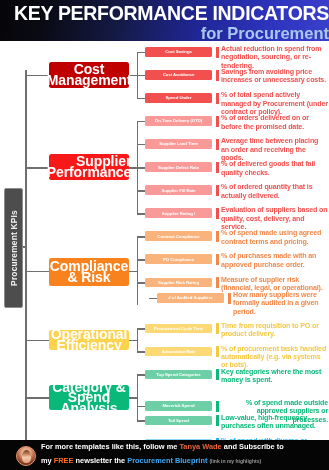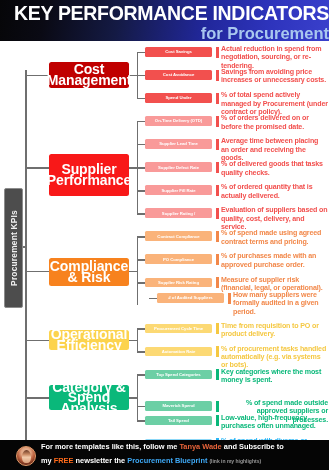--- a/index.html
+++ b/index.html
@@ -199,21 +199,21 @@
       <div class="kpi-tick" style="top: 4.7px;"></div>
       <div class="kpi-chip" style="background: rgb(242, 80, 78);">
         <span>Spend Under</span>
       </div>
       <div class="kpi-bar" style="background: rgb(242, 80, 78);"></div>
       <div class="kpi-desc" style="color: rgb(242, 80, 78);">% of total spend actively managed by Procurement (under contract or policy).</div>
     </div>
     <div class="bracket" style="top: 120.85px; height: 92.2px;"></div>
     <div class="bracket-in" style="top: 166.95px;"></div>
     <div class="cat-connector" style="top: 166.95px;"></div>
-    <div class="cat-box" style="top: 153.95px; height: 42px; background: rgb(248, 24, 24);">
+    <div class="cat-box" style="top: 153.95px; height: 26px; background: rgb(248, 24, 24); text-align: right;">
       <span>Supplier Performance</span>
     </div>
     <div class="kpi-row" style="top: 116.15px;">
       <div class="kpi-tick" style="top: 4.7px;"></div>
       <div class="kpi-chip" style="background: rgb(249, 154, 153);">
         <span>On-Time Delivery (OTD)</span>
       </div>
       <div class="kpi-bar" style="background: rgb(242, 80, 78);"></div>
       <div class="kpi-desc" style="color: rgb(242, 80, 78);">% of orders delivered on or before the promised date.</div>
     </div>
@@ -224,21 +224,21 @@
       </div>
       <div class="kpi-bar" style="background: rgb(242, 80, 78);"></div>
       <div class="kpi-desc" style="color: rgb(242, 80, 78);">Average time between placing an order and receiving the goods.</div>
     </div>
     <div class="kpi-row" style="top: 162.25px;">
       <div class="kpi-tick" style="top: 4.7px;"></div>
       <div class="kpi-chip" style="background: rgb(249, 154, 153);">
         <span>Supplier Defect Rate</span>
       </div>
       <div class="kpi-bar" style="background: rgb(242, 80, 78);"></div>
-      <div class="kpi-desc" style="color: rgb(242, 80, 78);">% of delivered goods that tasks quality checks.</div>
+      <div class="kpi-desc" style="color: rgb(242, 80, 78);">% of delivered goods that fail quality checks.</div>
     </div>
     <div class="kpi-row" style="top: 185.3px;">
       <div class="kpi-tick" style="top: 4.7px;"></div>
       <div class="kpi-chip" style="background: rgb(249, 154, 153);">
         <span>Supplier Fill Rate</span>
       </div>
       <div class="kpi-bar" style="background: rgb(242, 80, 78);"></div>
       <div class="kpi-desc" style="color: rgb(242, 80, 78);">% of ordered quantity that is actually delivered.</div>
     </div>
     <div class="kpi-row" style="top: 208.35px;">

